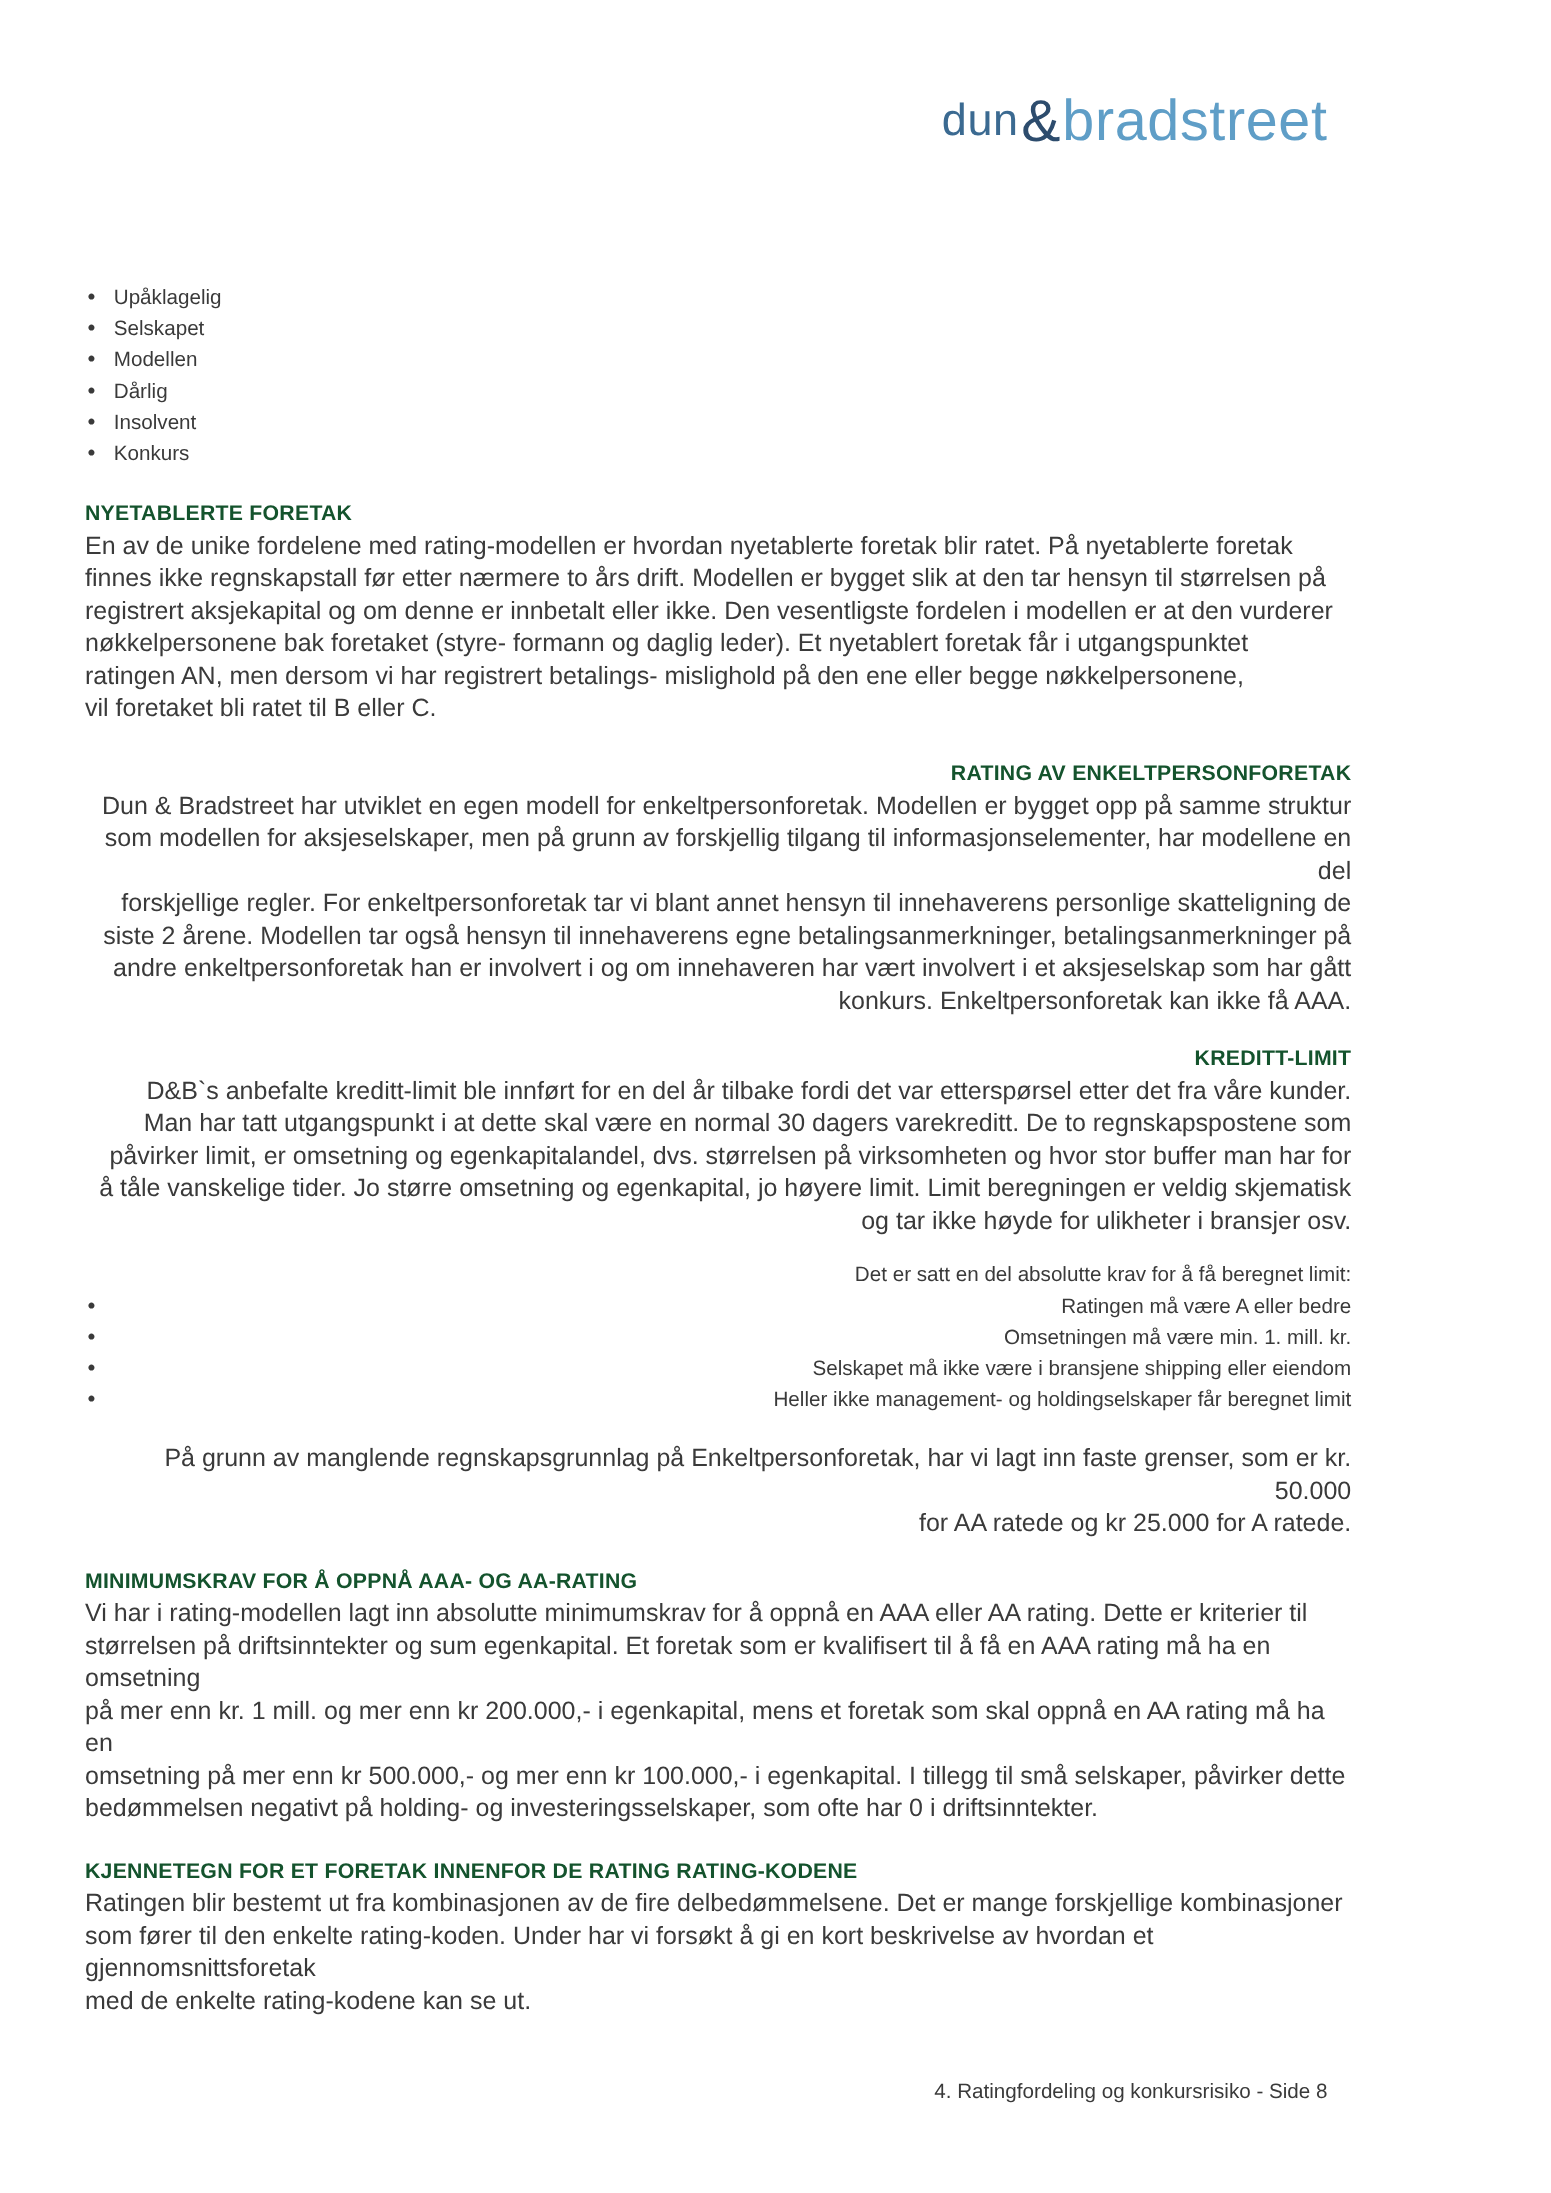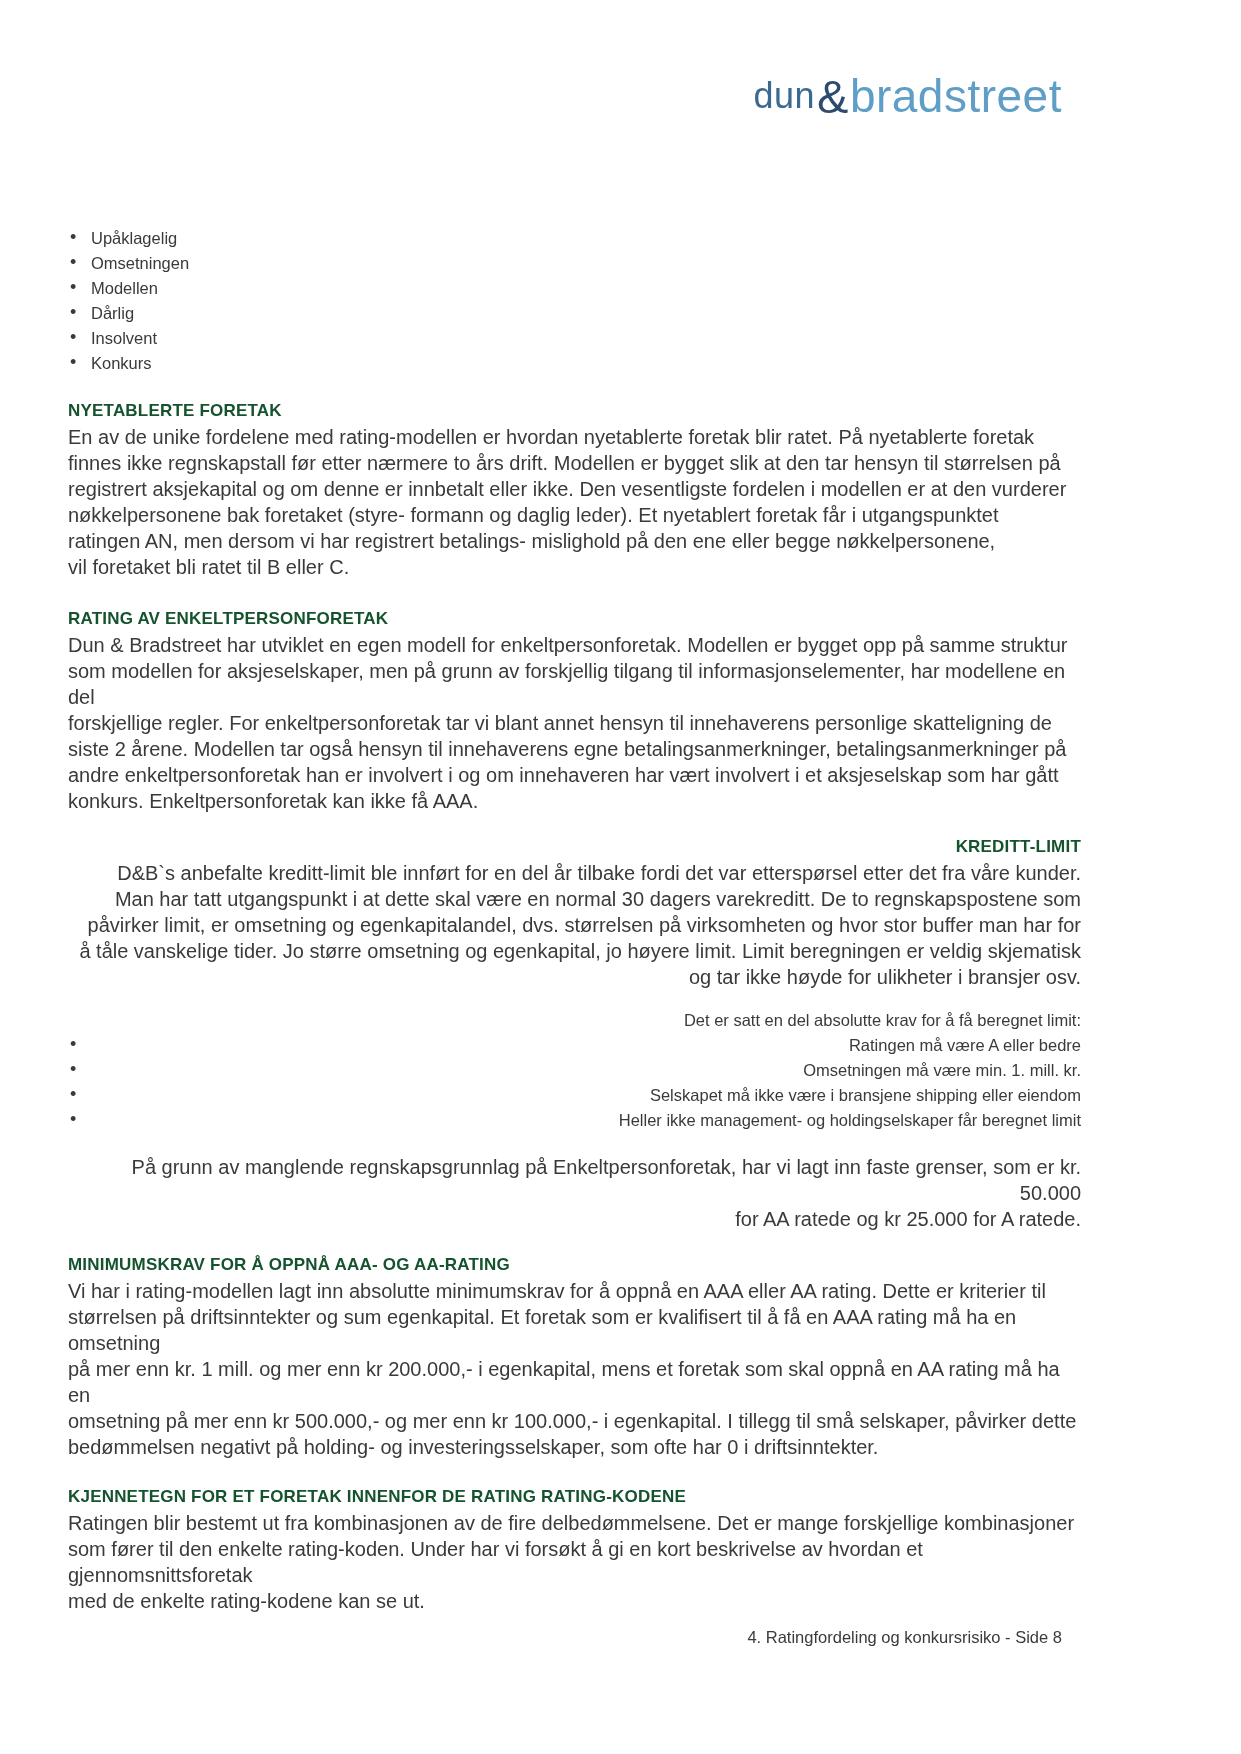--- a/index.html
+++ b/index.html
@@ -50,49 +50,49 @@
   .section { margin-top: 0; }
   .section h2 {
     font-size: 17px;
     font-weight: bold;
     color: #14532d;
     letter-spacing: 0.2px;
     line-height: 26px;
     margin: 0;
   }
   .mt-s1 { margin-top: 22px; }
-  .mt-s2 { margin-top: 26px; }
+  .mt-s2 { margin-top: 26px; text-align: right; }
   .mt-s3 { margin-top: 20px; text-align: right; }
   .mt-krav { margin-top: 18px; }
   .mt-grenser { margin-top: 21px; }
   .mt-s4 { margin-top: 20px; }
   .mt-s5 { margin-top: 24px; }
 
   
   .footer {
     position: absolute;
-    top: 1628px; right: 179px;
+    top: 1664px; right: 179px;
     font-size: 16.5px;
     color: #3a3a3a;
   }
 </style>
 </head>
 <body>
 
 <div class="logo">
   <span class="dun" style="color: rgb(59, 106, 145);">dun</span>
   <span class="amp" style="color: rgb(45, 76, 109);">&amp;</span>
   <span class="bradstreet" style="color: rgb(95, 158, 199);">bradstreet</span>
 </div>
 
 <div class="content">
 
   <ul class="bullets">
       <li><span class="blt">•</span><span>Upåklagelig</span></li>
-      <li><span class="blt">•</span><span>Omsetningen</span></li>
+      <li><span class="blt">•</span><span>Selskapet</span></li>
       <li><span class="blt">•</span><span>Modellen</span></li>
       <li><span class="blt">•</span><span>Dårlig</span></li>
       <li><span class="blt">•</span><span>Insolvent</span></li>
       <li><span class="blt">•</span><span>Konkurs</span></li>
     </ul>
 
   <div class="section mt-s1">
     <h2>NYETABLERTE FORETAK</h2>
     <p class="body-text">En av de unike fordelene med rating-modellen er hvordan nyetablerte foretak blir ratet. På nyetablerte foretak
 finnes ikke regnskapstall før etter nærmere to års drift. Modellen er bygget slik at den tar hensyn til størrelsen på

